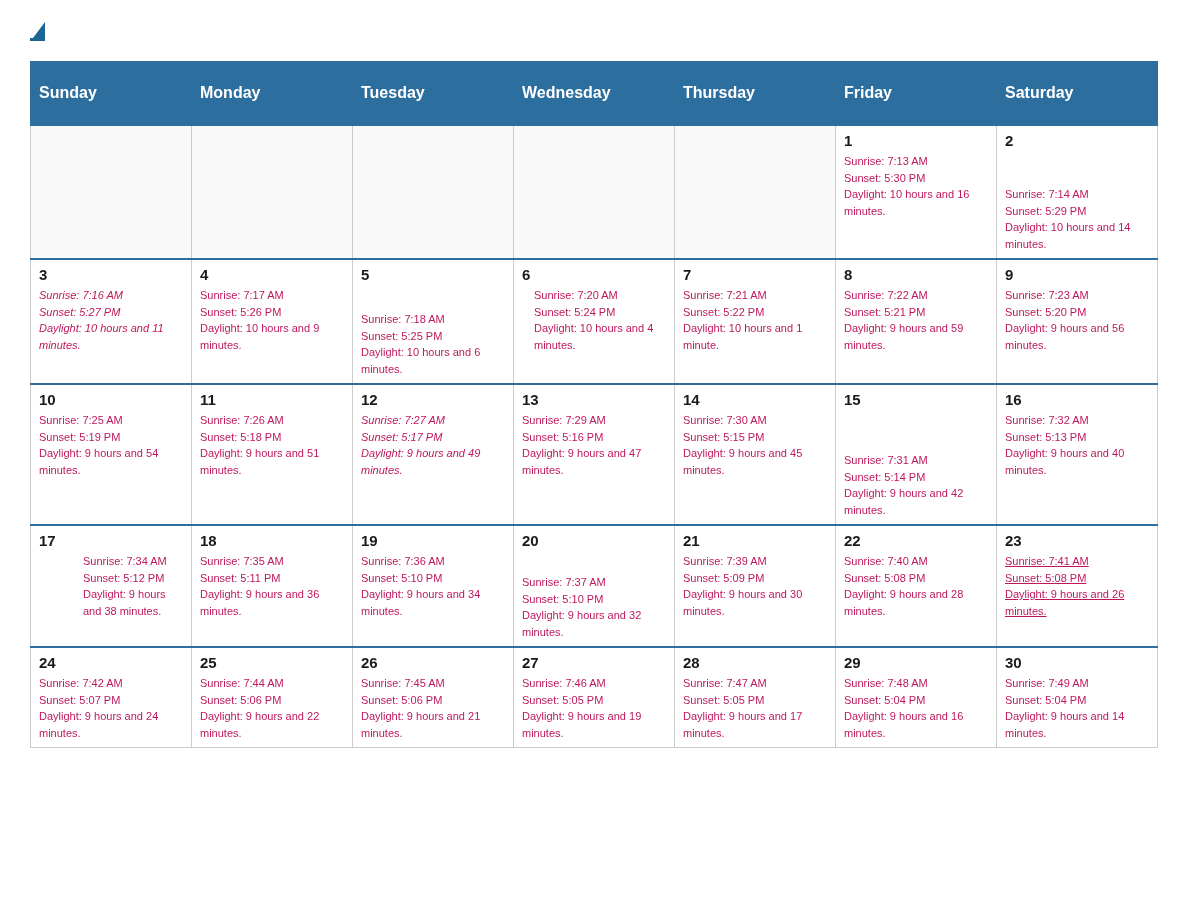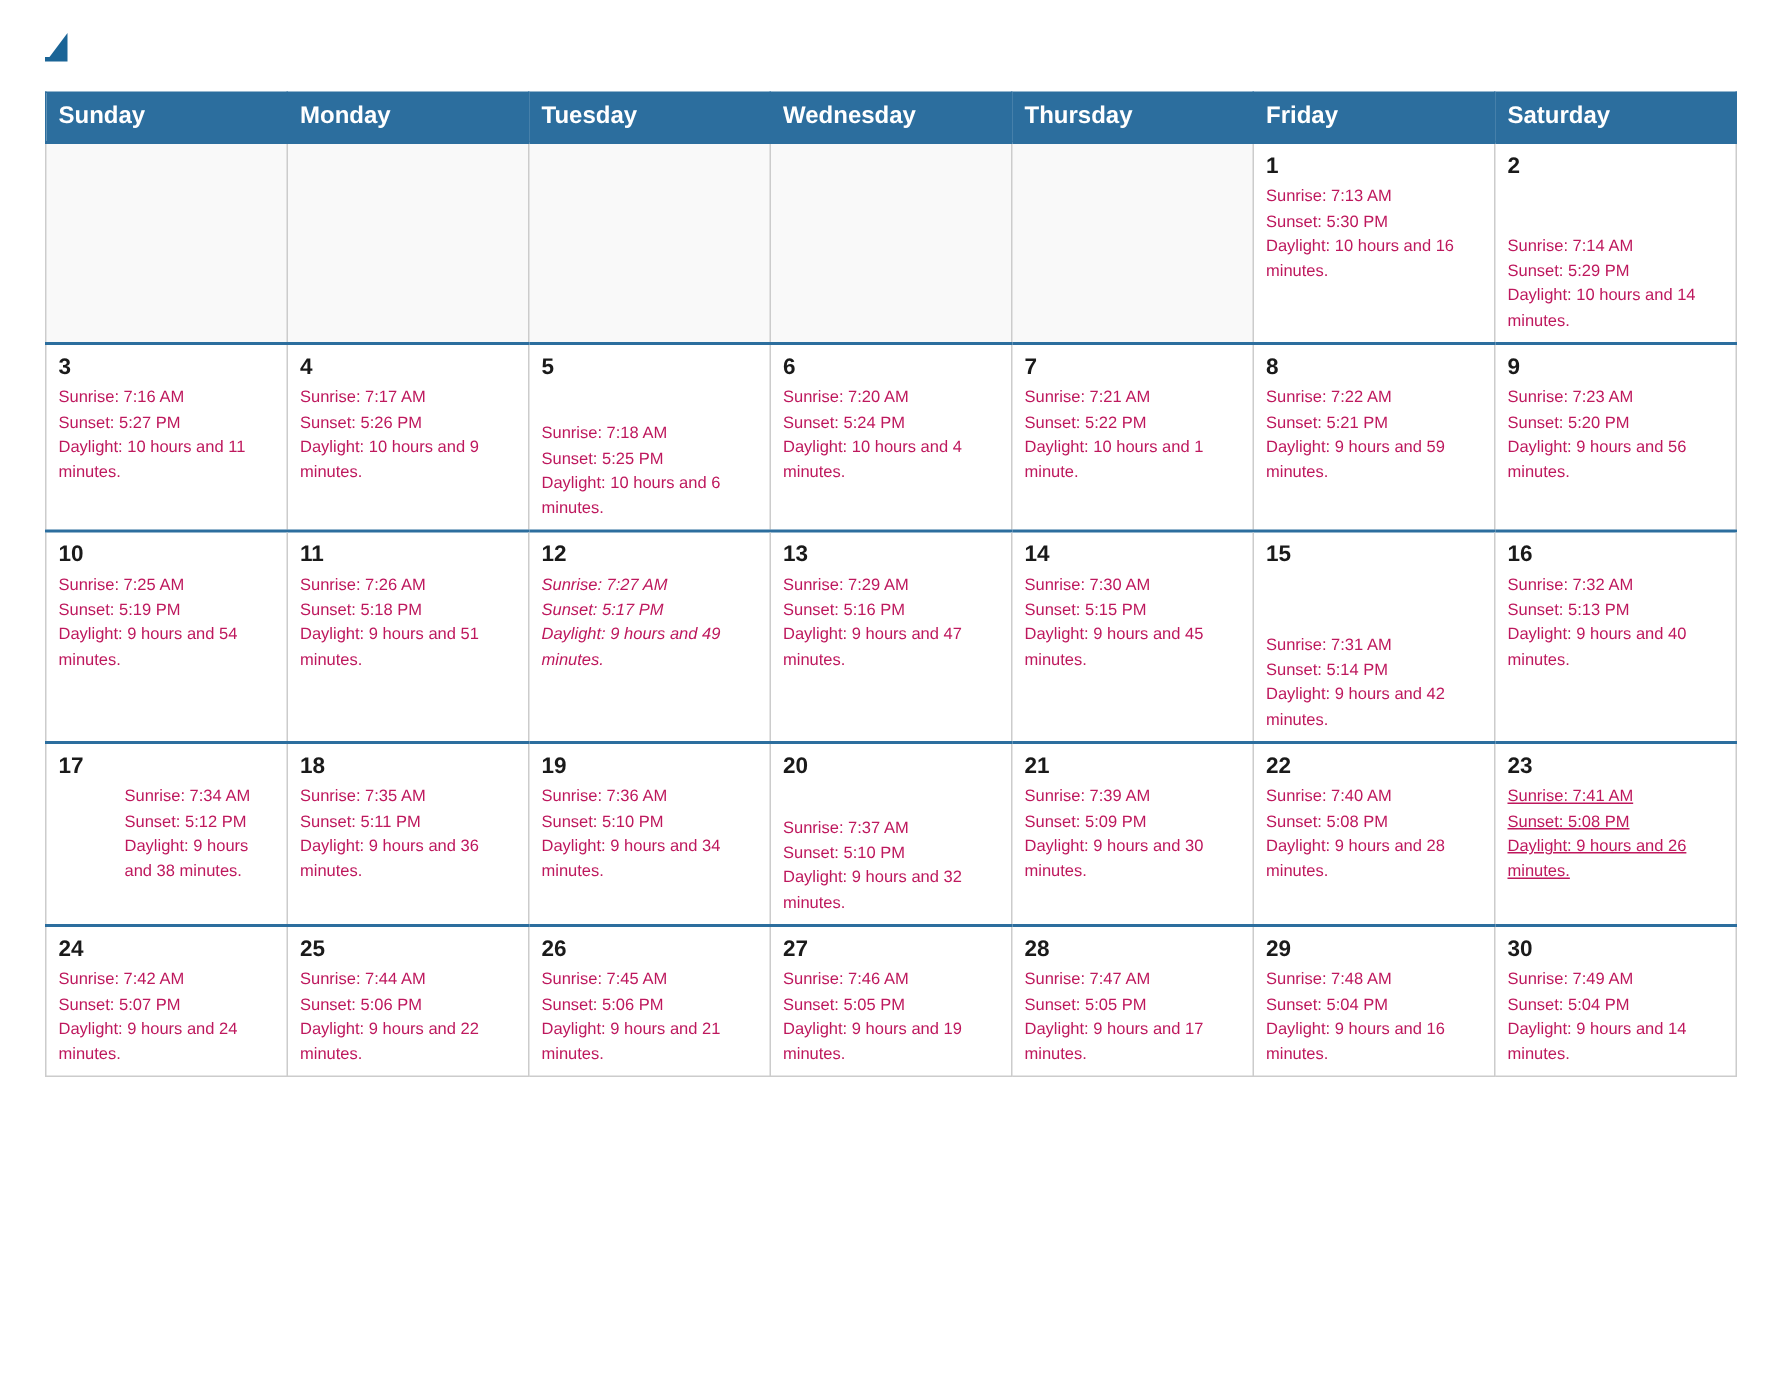--- a/index.html
+++ b/index.html
@@ -37,21 +37,21 @@
     }
     .calendar {
       width: 100%;
       border-collapse: collapse;
     }
     .calendar th {
       background-color: #2c6e9e;
       color: #fff;
       font-size: 16px;
       font-weight: bold;
-      padding: 7px 8px;
+      padding: 22px 8px;
       text-align: left;
       border: 1px solid #2c6e9e;
     }
     .calendar td {
       border: 1px solid #ccc;
       vertical-align: top;
       padding: 6px 8px;
       width: calc(100% / 7);
       min-height: 110px;
       font-size: 13px;
@@ -160,39 +160,39 @@
         <td>
           <span class="day-number">2</span>
           <div class="day-info" style="white-space: pre-line; margin-top: 37px;">Sunrise: 7:14 AM
 Sunset: 5:29 PM
 Daylight: 10 hours and 14 minutes.</div>
         </td>
       </tr>
       <tr>
         <td>
           <span class="day-number">3</span>
-          <div class="day-info" style="white-space: pre-line;">Sunrise: 7:16 AM
+          <div class="day-info" style="white-space: pre-line; font-style: italic;">Sunrise: 7:16 AM
 Sunset: 5:27 PM
 Daylight: 10 hours and 11 minutes.</div>
         </td>
         <td>
           <span class="day-number">4</span>
           <div class="day-info" style="white-space: pre-line;">Sunrise: 7:17 AM
 Sunset: 5:26 PM
 Daylight: 10 hours and 9 minutes.</div>
         </td>
         <td>
           <span class="day-number">5</span>
           <div class="day-info" style="white-space: pre-line; margin-top: 28px;">Sunrise: 7:18 AM
 Sunset: 5:25 PM
 Daylight: 10 hours and 6 minutes.</div>
         </td>
         <td>
           <span class="day-number">6</span>
-          <div class="day-info" style="white-space: pre-line;">Sunrise: 7:20 AM
+          <div class="day-info" style="white-space: pre-line; margin-left: 12px;">Sunrise: 7:20 AM
 Sunset: 5:24 PM
 Daylight: 10 hours and 4 minutes.</div>
         </td>
         <td>
           <span class="day-number">7</span>
           <div class="day-info" style="white-space: pre-line;">Sunrise: 7:21 AM
 Sunset: 5:22 PM
 Daylight: 10 hours and 1 minute.</div>
         </td>
         <td>

